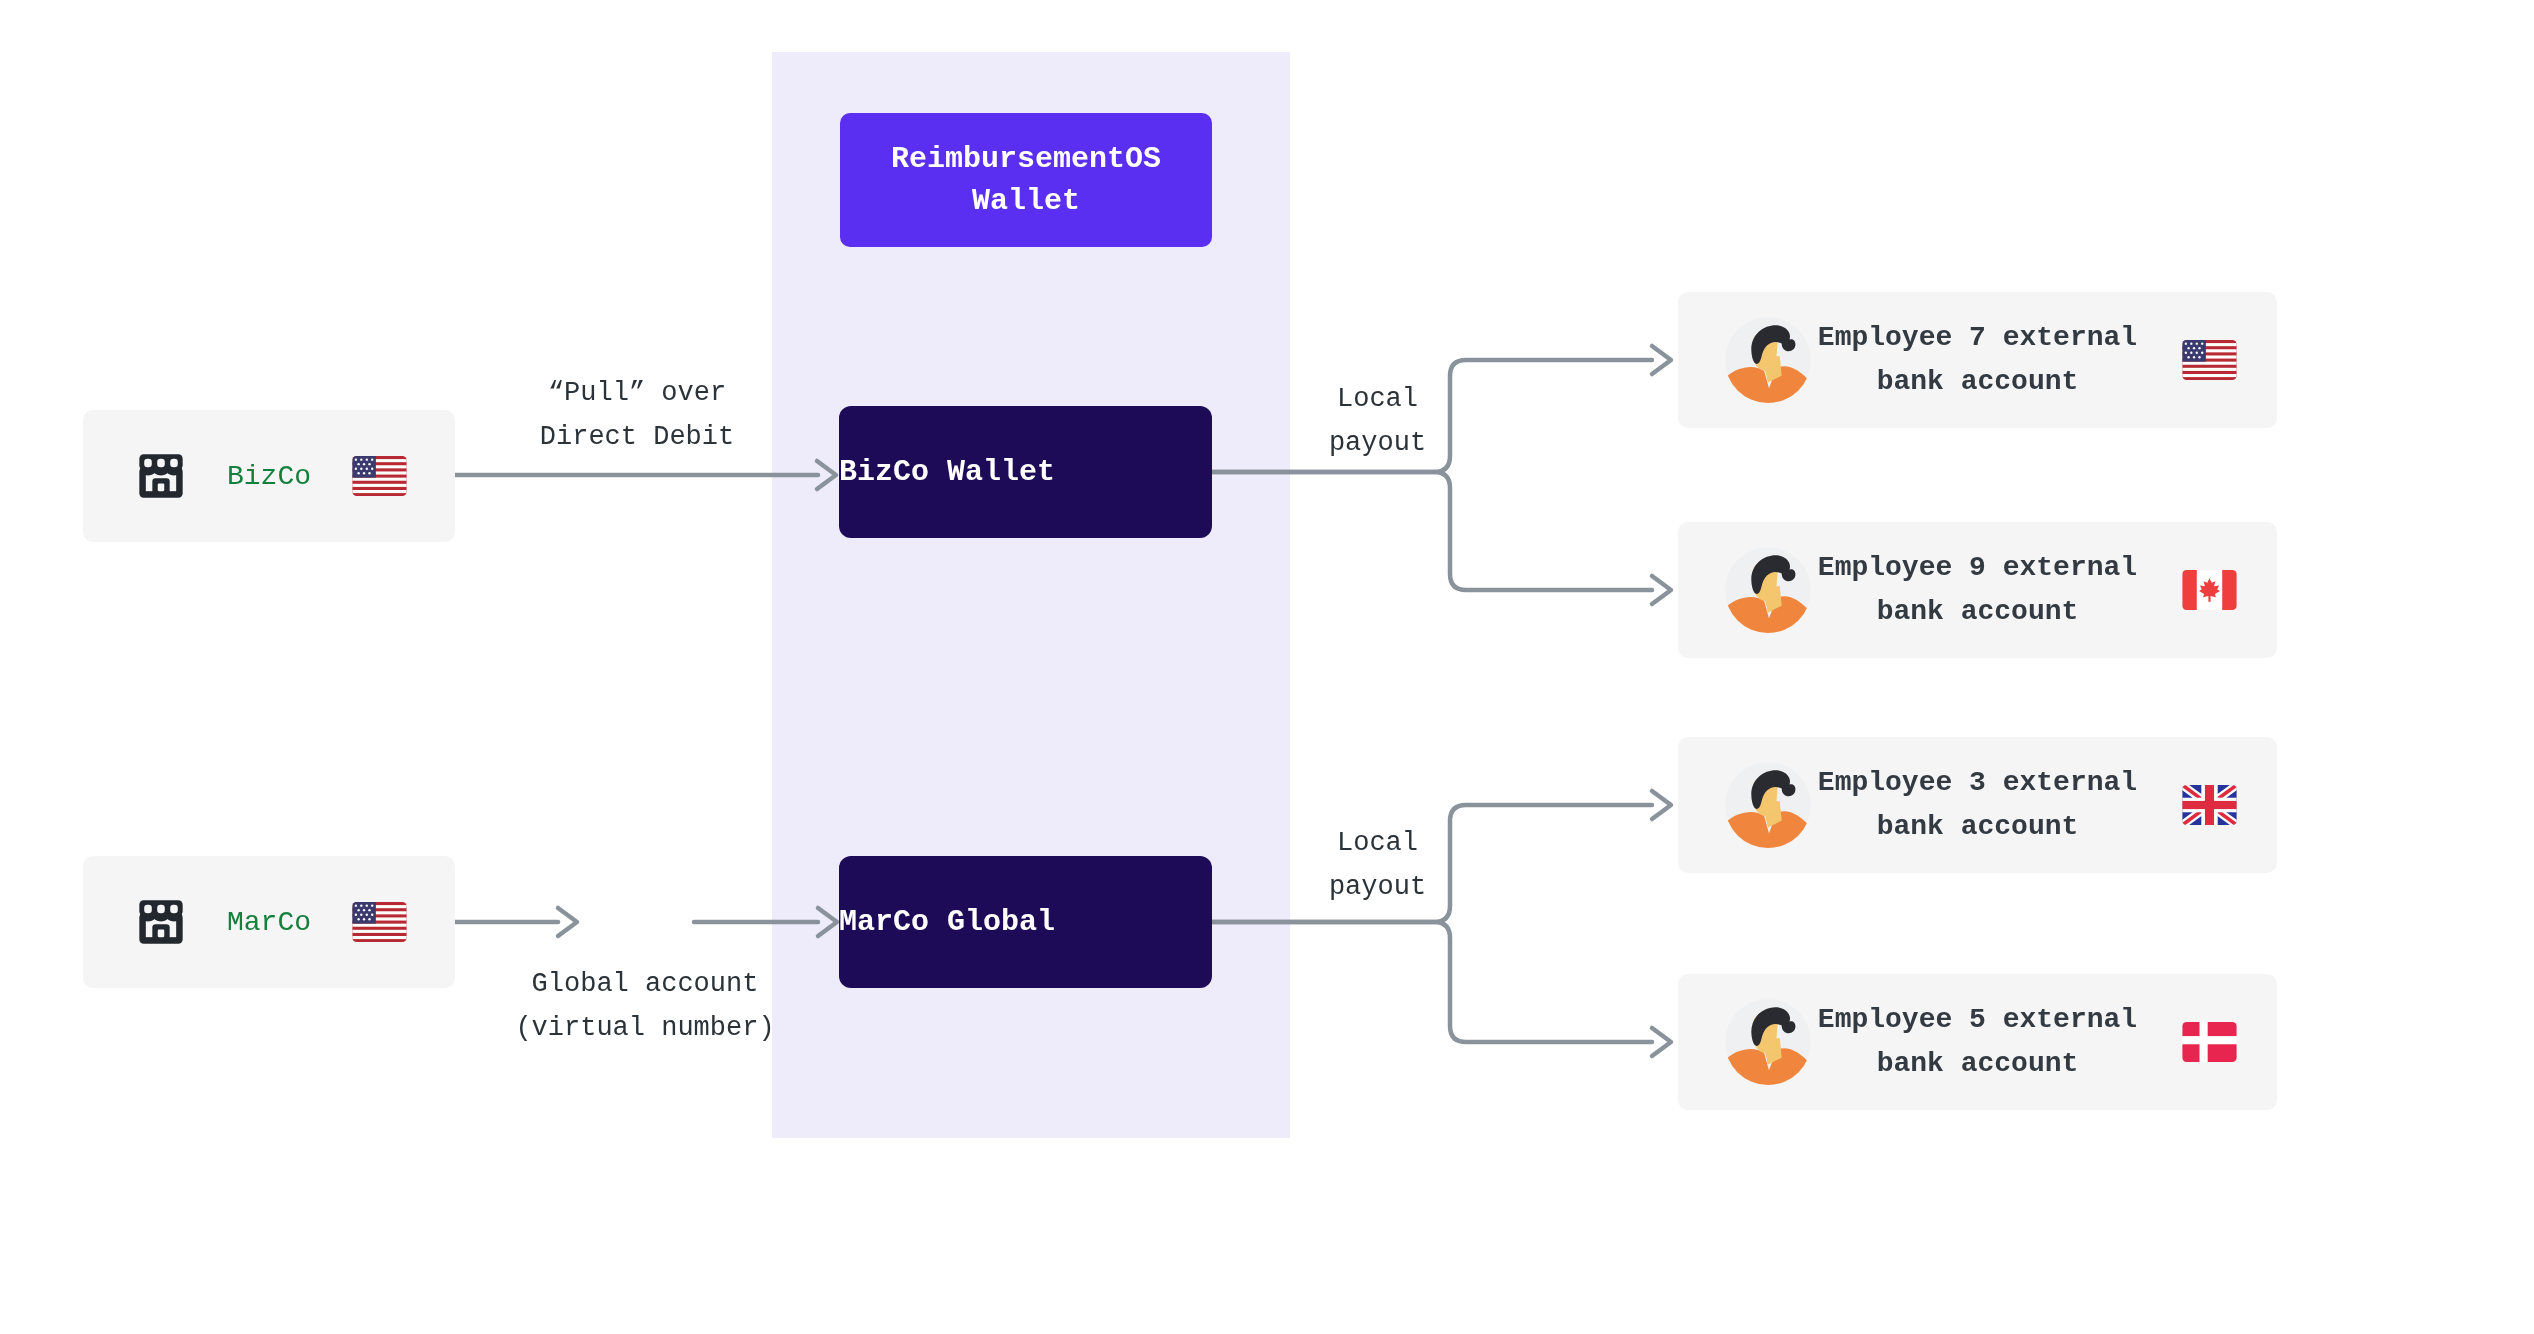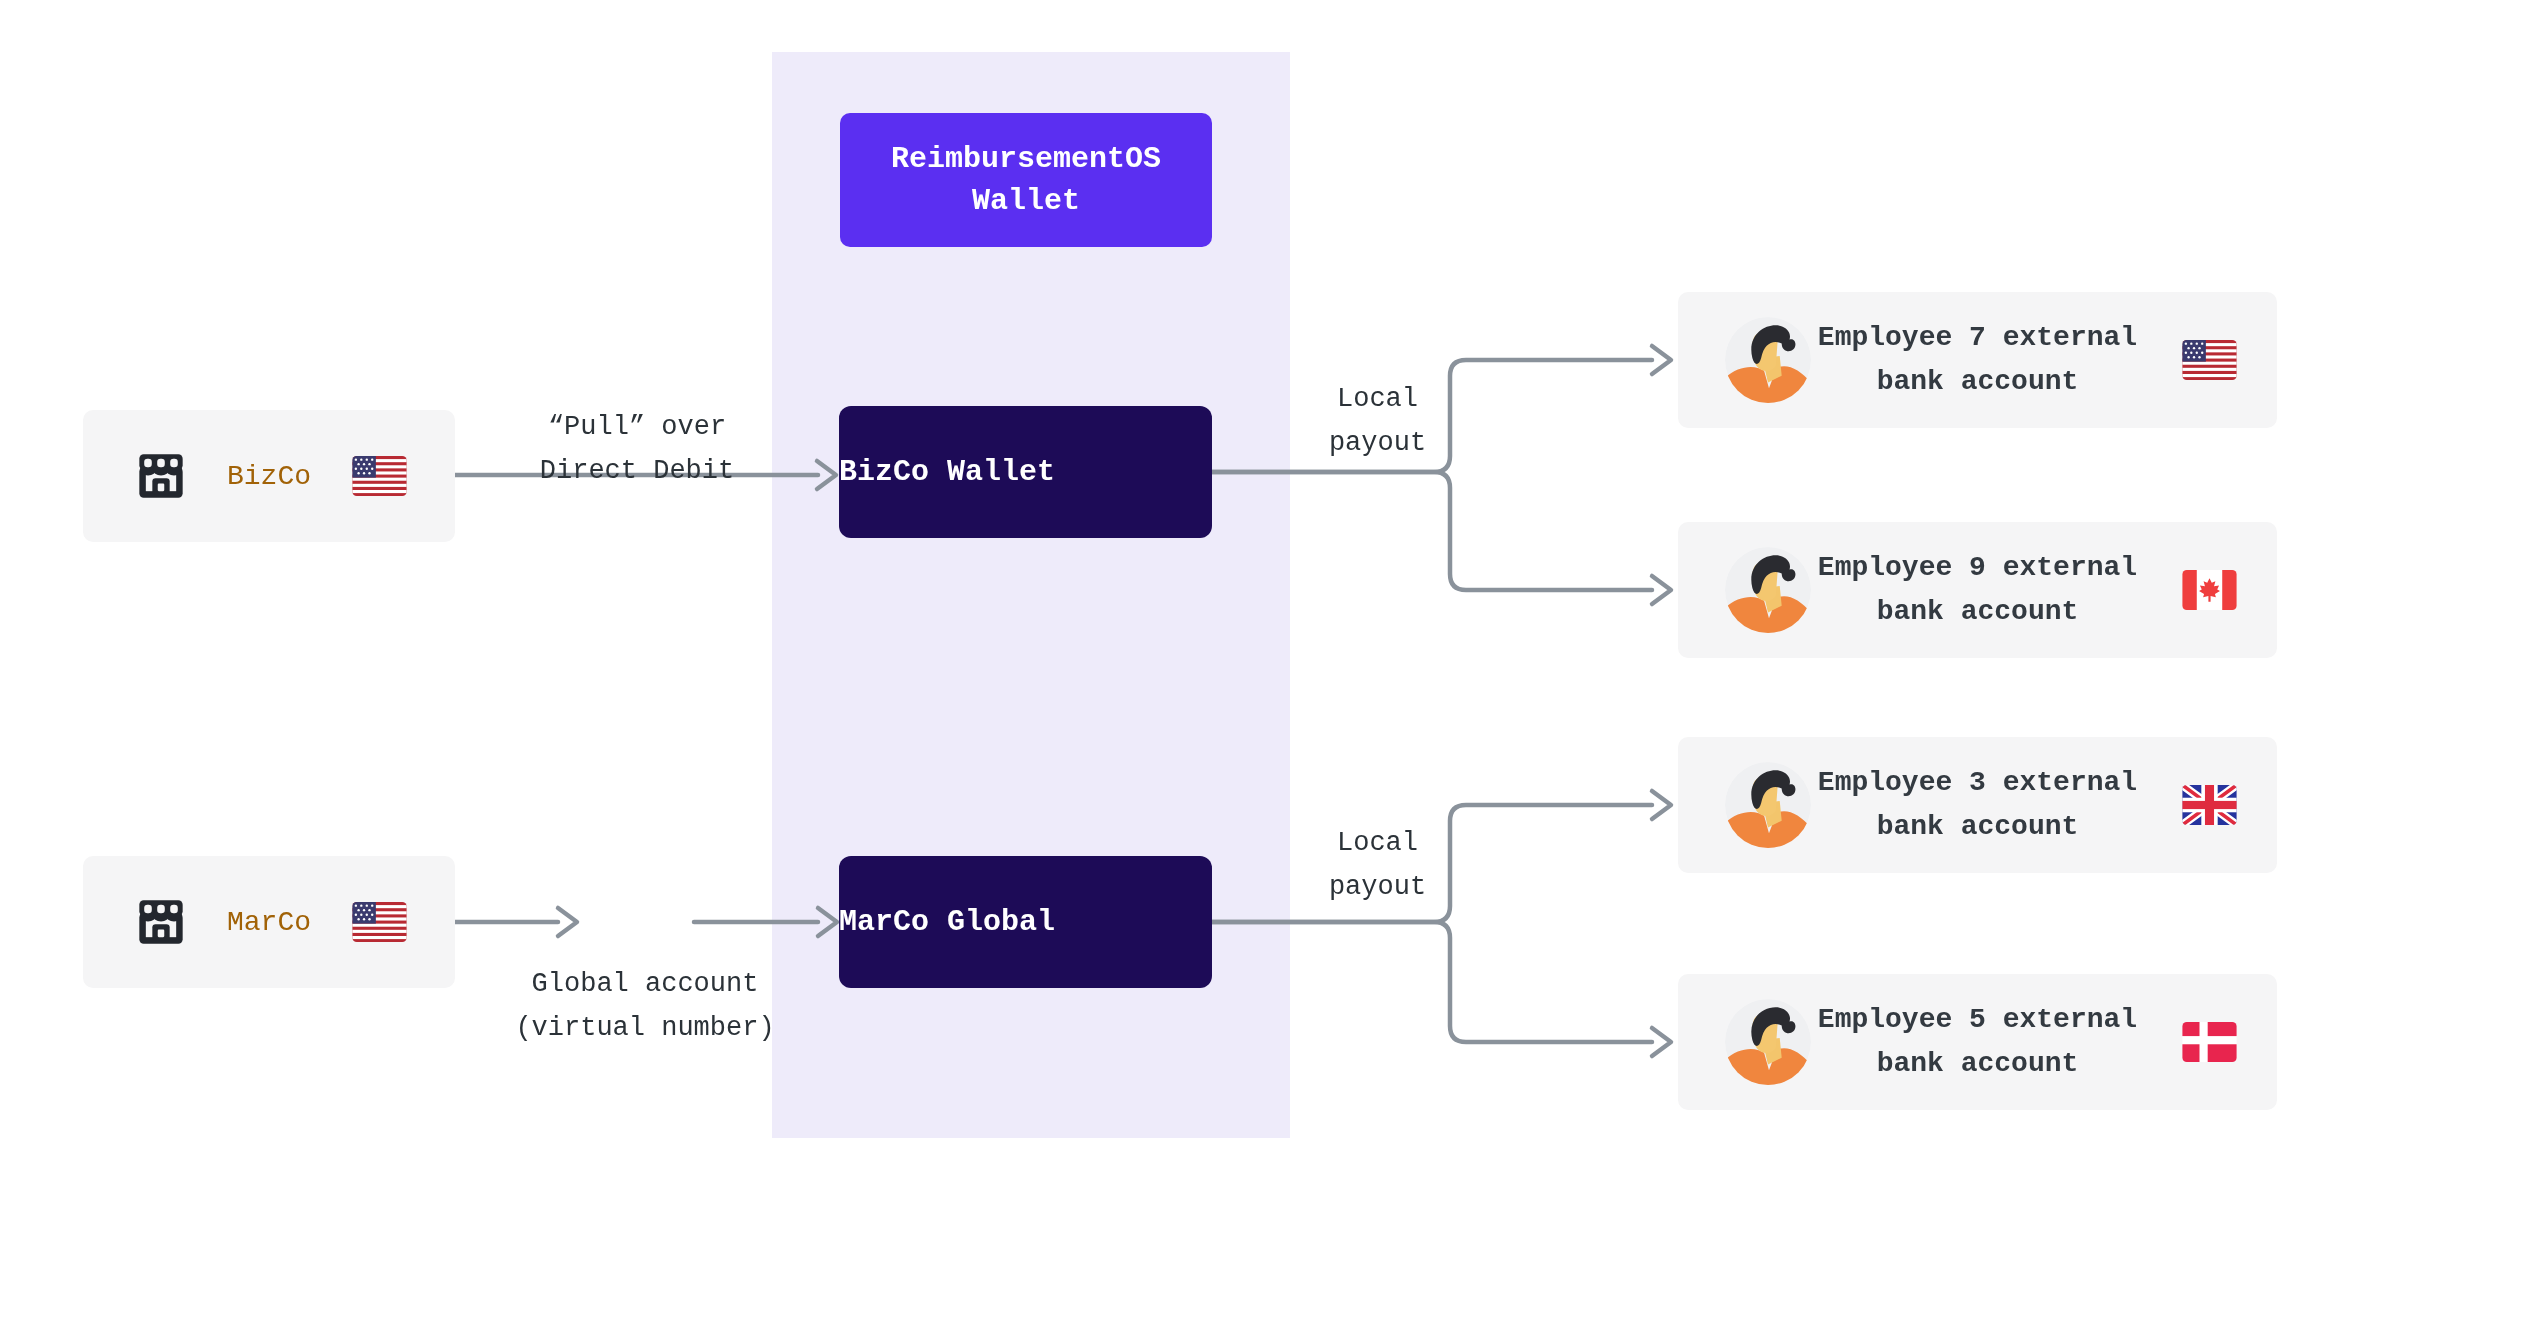--- a/index.html
+++ b/index.html
@@ -4,21 +4,21 @@
 <style>
   html,body{margin:0;padding:0;background:#ffffff;}
   #canvas{position:relative;width:2534px;height:1334px;background:#ffffff;overflow:hidden;
           font-family:Liberation Mono, monospace;}
   .panel{position:absolute;left:772px;top:52px;width:518px;height:1086px;background:#EEEBFA;}
   .svglayer{position:absolute;left:0;top:0;width:2534px;height:1334px;pointer-events:none;}
   .card{position:absolute;background:#F5F5F6;border-radius:10px;}
   .company{left:83px;width:372px;height:132px;}
   .company .icon{position:absolute;left:52px;top:50%;transform:translateY(-50%);width:52px;height:52px;}
   .company .name{position:absolute;left:0;width:100%;top:50%;transform:translateY(-50%);
-                 text-align:center;font-size:28px;font-weight:500;color:#a16207;}
+                 text-align:center;font-size:28px;font-weight:500;color:#15803d;}
   .flag{position:absolute;top:50%;transform:translateY(-50%);width:55px;height:40px;}
   .company .flag{right:48px;}
   .walletbox{position:absolute;left:839px;width:373px;height:132px;background:#1D0B57;border-radius:12px;
              display:flex;align-items:center;justify-content:flex-start;
              color:#ffffff;font-size:30px;font-weight:700;}
   .platformbox{position:absolute;left:840px;top:113px;width:372px;height:134px;background:#5B2FF1;border-radius:10px;
                display:flex;align-items:center;justify-content:center;text-align:center;
                color:#ffffff;font-size:30px;font-weight:700;line-height:42px;white-space:pre-line;}
   .employee{left:1678px;width:599px;height:136px;}
   .employee .avatar{position:absolute;left:47px;top:50%;transform:translateY(-50%);width:86px;height:86px;}
@@ -168,21 +168,21 @@
     </svg>
   </div>
 
   <div class="walletbox" style="top:406px">
     <span>BizCo Wallet</span>
   </div>
   <div class="walletbox" style="top:856px">
     <span>MarCo Global</span>
   </div>
 
-  <div class="note" style="left:470px;top:405px;width:334px">“Pull” over
+  <div class="note" style="left:470px;top:371px;width:334px">“Pull” over
 Direct Debit</div>
   <div class="note" style="left:470px;top:962px;width:350px">Global account
 (virtual number)</div>
   <div class="note" style="left:1280px;top:377px;width:195px">Local
 payout</div>
   <div class="note" style="left:1280px;top:821px;width:195px">Local
 payout</div>
 
   <div class="card employee" style="top:292px">
     <svg class="avatar" viewBox="0 0 88 88">

